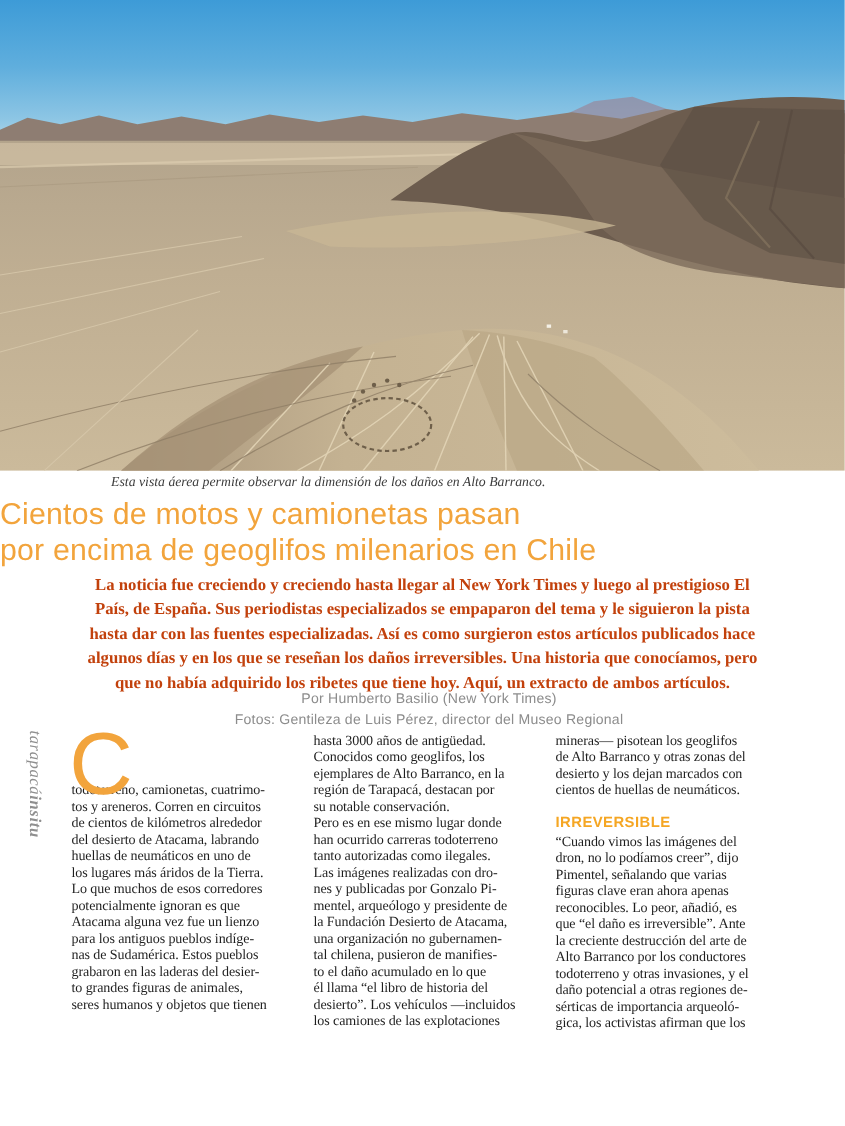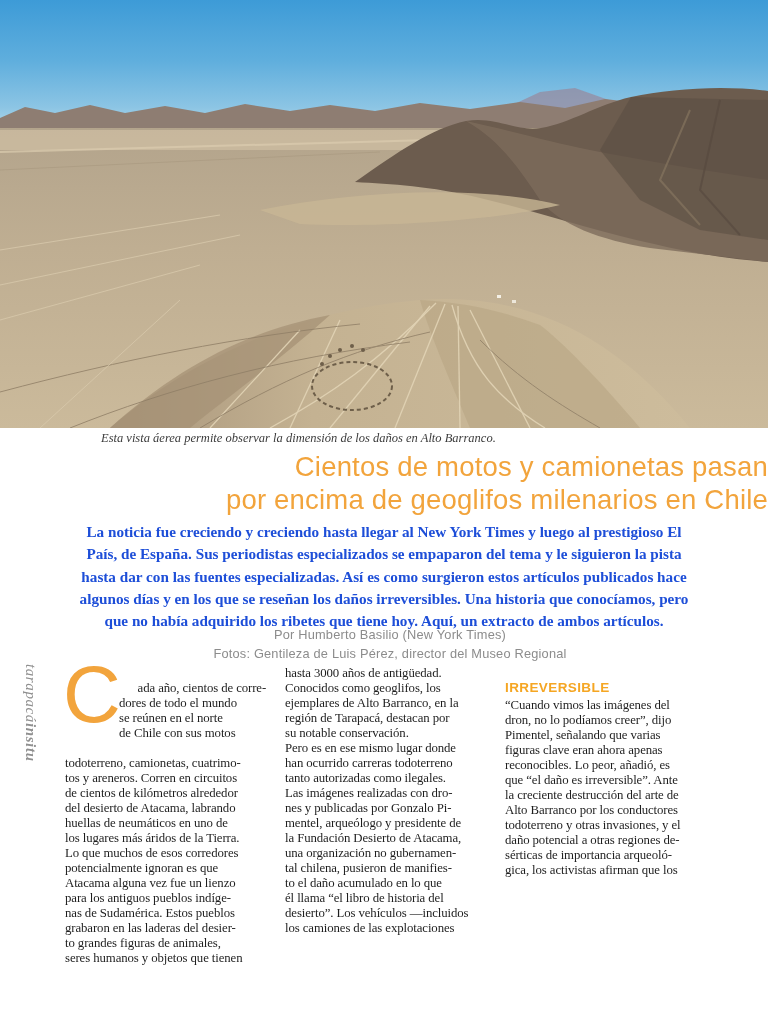--- a/index.html
+++ b/index.html
@@ -15,30 +15,30 @@
   body{position:relative;font-family:"Liberation Serif",serif;}
 
   .photo{position:absolute;left:0;top:0;width:768px;height:428px;display:block;}
 
   .caption{
     position:absolute;left:65px;top:431px;width:660px;
     font:italic 12.5px/15px "Liberation Serif",serif;color:var(--caption-text);margin-left:36px;
   }
 
   .headline{
-    position:absolute;left:0;top:450px;width:768px;text-align:right;
+    position:absolute;left:0;top:450px;width:768px;text-align:left;
     font-family:"Liberation Sans",sans-serif;font-weight:400;
     font-size:27.5px;line-height:33px;color:var(--accent);
     white-space:pre-line;letter-spacing:.2px;
   }
 
   .intro{
     position:absolute;left:40px;top:521px;width:688px;text-align:center;
     font-family:"Liberation Serif",serif;font-weight:700;
-    font-size:15.2px;line-height:22.3px;color:#1d4ed8;
+    font-size:15.2px;line-height:22.3px;color:#c2410c;
     white-space:pre-line;
   }
 
   .byline{
     position:absolute;left:0;top:626px;width:768px;text-align:center;
     font-family:"Liberation Sans",sans-serif;font-size:12.8px;line-height:18.5px;
     color:var(--byline-gray);white-space:pre-line;letter-spacing:.2px;padding-left:12px;
   }
 
   .spine{
@@ -167,24 +167,21 @@
 <div class="byline">Por Humberto Basilio (New York Times)
 Fotos: Gentileza de Luis Pérez, director del Museo Regional</div>
 
 <div class="spine">
   <span>tarapacá</span><b>insitu</b>
 </div>
 
 <div class="article">
   <div class="col">
     <div class="bodytext col1-first">
-      <span class="dropcap">C</span><span>ada año, cientos de corre-
-dores de todo el mundo
-se reúnen en el norte
-de Chile con sus motos</span>
+      <span class="dropcap">C</span>
     </div>
     <div class="bodytext">todoterreno, camionetas, cuatrimo-
 tos y areneros. Corren en circuitos
 de cientos de kilómetros alrededor
 del desierto de Atacama, labrando
 huellas de neumáticos en uno de
 los lugares más áridos de la Tierra.
 Lo que muchos de esos corredores
 potencialmente ignoran es que
 Atacama alguna vez fue un lienzo
@@ -208,20 +205,24 @@
 mentel, arqueólogo y presidente de
 la Fundación Desierto de Atacama,
 una organización no gubernamen-
 tal chilena, pusieron de manifies-
 to el daño acumulado en lo que
 él llama “el libro de historia del
 desierto”. Los vehículos —incluidos
 los camiones de las explotaciones</div>
   </div>
   <div class="col">
+    <div class="bodytext">mineras— pisotean los geoglifos
+de Alto Barranco y otras zonas del
+desierto y los dejan marcados con
+cientos de huellas de neumáticos.</div>
     <div class="subhead">IRREVERSIBLE</div>
     <div class="bodytext">“Cuando vimos las imágenes del
 dron, no lo podíamos creer”, dijo
 Pimentel, señalando que varias
 figuras clave eran ahora apenas
 reconocibles. Lo peor, añadió, es
 que “el daño es irreversible”. Ante
 la creciente destrucción del arte de
 Alto Barranco por los conductores
 todoterreno y otras invasiones, y el

